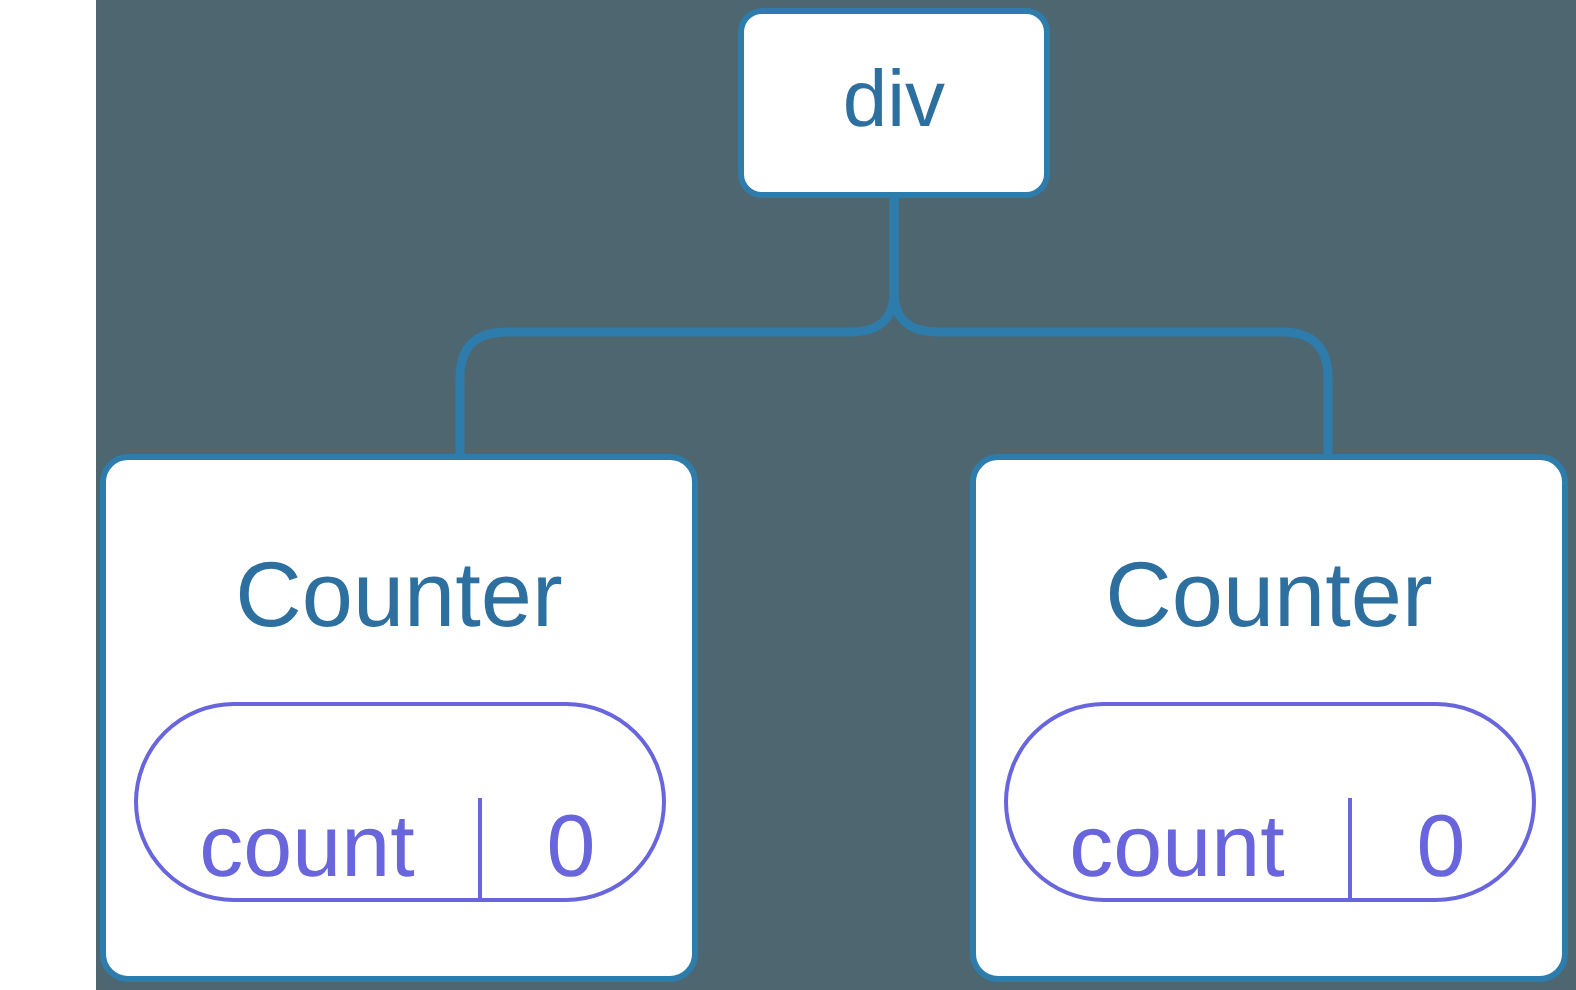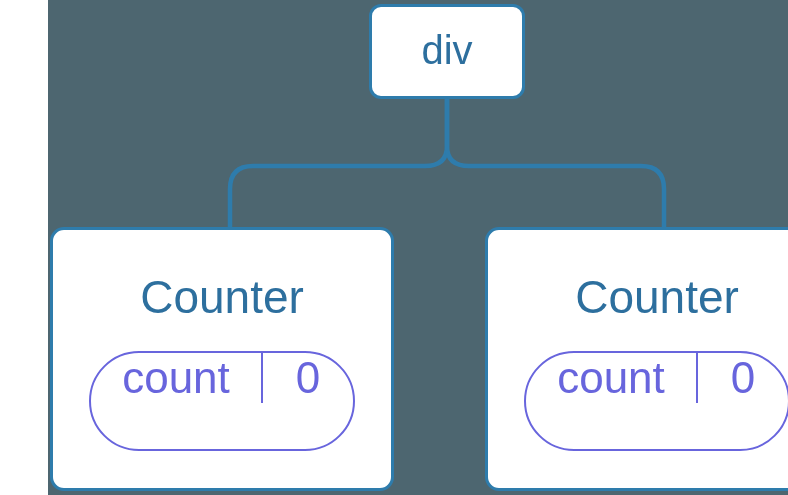--- a/index.html
+++ b/index.html
@@ -42,21 +42,21 @@
   .root-label {
     font-size: 40px;
     font-weight: 500;
     color: #2D6F9E;
     line-height: 1;
     padding-bottom: 4px;
   }
 
   .counter-node {
     top: 227px;
-    width: 344px; height: 264px;
+    width: 299px; height: 264px;
     border-radius: 14px;
     display: flex;
     flex-direction: column;
     align-items: center;
   }
   .counter-node.left  { left: 2px;  }
   .counter-node.right { left: 437px; }
 
   .counter-title {
     margin-top: 38px;
@@ -66,21 +66,21 @@
     line-height: 58px;
   }
 
   .state-pill {
     margin-top: 25px;
     width: 266px;
     height: 100px;
     border: 2px solid #6865DD;
     border-radius: 50px;
     display: flex;
-    align-items: flex-start;
+    align-items: flex-end;
     color: #6865DD;
     background: #FFFFFF;
   }
   .state-key {
     width: 172px;
     border-right: 2px solid #6865DD;
     display: flex;
     align-items: center;
     justify-content: center;
     font-size: 44px;

